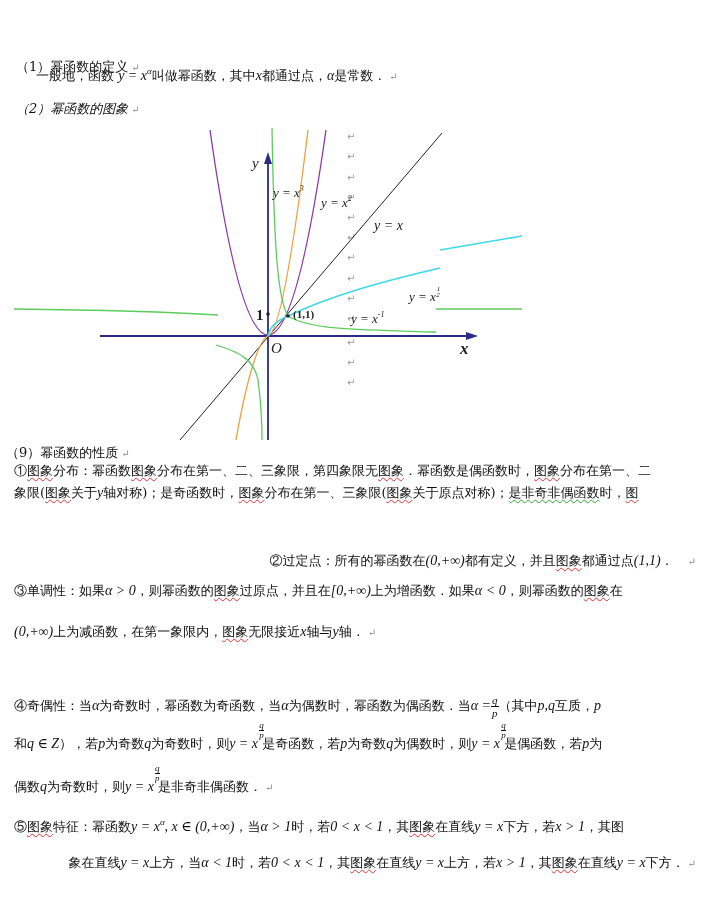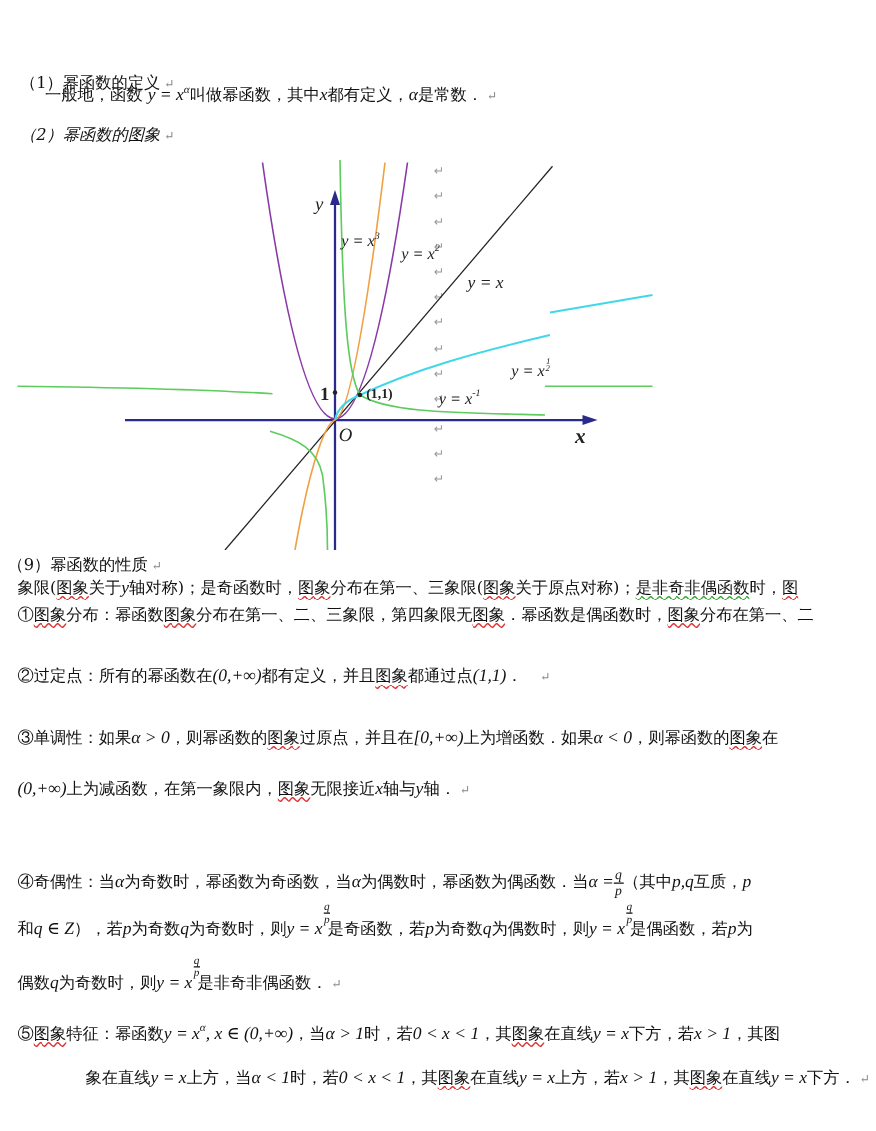--- a/index.html
+++ b/index.html
@@ -21,21 +21,21 @@
   .para { position:absolute; left:14px; width:682px; font-size:13px; line-height:22px; }
 </style>
 </head>
 <body>
 
 <div class="line" style="left:16px;top:30px;margin-top:28px;">
   <span>（1）幂函数的定义</span><span class="ret">↵</span>
 </div>
 <div class="line" style="left:36px;top:62px;">
   <span>一般地，函数</span>
-  <span class="it"><span>y = x</span><sup>α</sup></span><span>叫做幂函数，其中</span><span class="it">x</span><span>都有定义，</span><span class="it">α</span><span>是常数．</span><span class="ret">↵</span>
+  <span class="it"><span>y = x</span><sup>α</sup></span><span>叫做幂函数，其中</span><span class="it">x</span><span>都通过点，</span><span class="it">α</span><span>是常数．</span><span class="ret">↵</span>
 </div>
 
 <div class="line" style="left:16px;top:100px;font-style:italic;">
   <span>（2）幂函数的图象</span><span class="ret">↵</span>
 </div>
 
 <svg id="graph" width="540" height="315" viewBox="0 125 540 315">
 
   <g fill="#999" font-size="10" font-family="DejaVu Sans, sans-serif">
     <text x="347" y="140">↵</text>
@@ -88,25 +88,25 @@
     <text x="409" y="301" font-size="13" font-style="italic">y = x<tspan font-size="7" dy="-10" dx="1">1</tspan><tspan font-size="7" dy="6" dx="-4">2</tspan></text>
     <text x="351" y="323" font-size="13" font-style="italic">y = x<tspan font-size="8" dy="-6">-1</tspan></text>
   </g>
 </svg>
 
 <div class="line" style="left:6px;top:444px;">
   <span>（9）幂函数的性质</span><span class="ret">↵</span>
 </div>
 
 <div class="para" style="top:460px;">
+  <div><span>①</span><span class="wavy">图象</span><span>分布：幂函数</span><span class="wavy">图象</span><span>分布在第一、二、三象限，第四象限无</span><span class="wavy">图象</span><span>．幂函数是偶函数时，</span><span class="wavy">图象</span><span>分布在第一、二</span></div>
   <div><span>象限(</span><span class="wavy">图象</span><span>关于</span><span class="it">y</span><span>轴对称)；是奇函数时，</span><span class="wavy">图象</span><span>分布在第一、三象限(</span><span class="wavy">图象</span><span>关于原点对称)；</span><span class="wavyg">是非奇非偶函数</span><span>时，</span><span class="wavy">图</span></div>
-  <div><span>①</span><span class="wavy">图象</span><span>分布：幂函数</span><span class="wavy">图象</span><span>分布在第一、二、三象限，第四象限无</span><span class="wavy">图象</span><span>．幂函数是偶函数时，</span><span class="wavy">图象</span><span>分布在第一、二</span></div>
 </div>
 
-<div class="para" style="top:531px;">
+<div class="para" style="top:550px;text-align:right;">
   <span>②过定点：所有的幂函数在</span><span class="it">(0,+∞)</span><span>都有定义，并且</span><span class="wavy">图象</span><span>都通过点</span><span class="it">(1,1)</span><span>．</span><span class="ret" style="margin-left:14px">↵</span>
 </div>
 
 <div class="para" style="top:580px;">
   <span>③单调性：如果</span><span class="it">α &gt; 0</span><span>，则幂函数的</span><span class="wavy">图象</span><span>过原点，并且在</span><span class="it">[0,+∞)</span><span>上为增函数．如果</span><span class="it">α &lt; 0</span><span>，则幂函数的</span><span class="wavy">图象</span><span>在</span>
 </div>
 <div class="para" style="top:621px;">
   <span class="it">(0,+∞)</span><span>上为减函数，在第一象限内，</span><span class="wavy">图象</span><span>无限接近</span><span class="it">x</span><span>轴与</span><span class="it">y</span><span>轴．</span><span class="ret">↵</span>
 </div>
 

